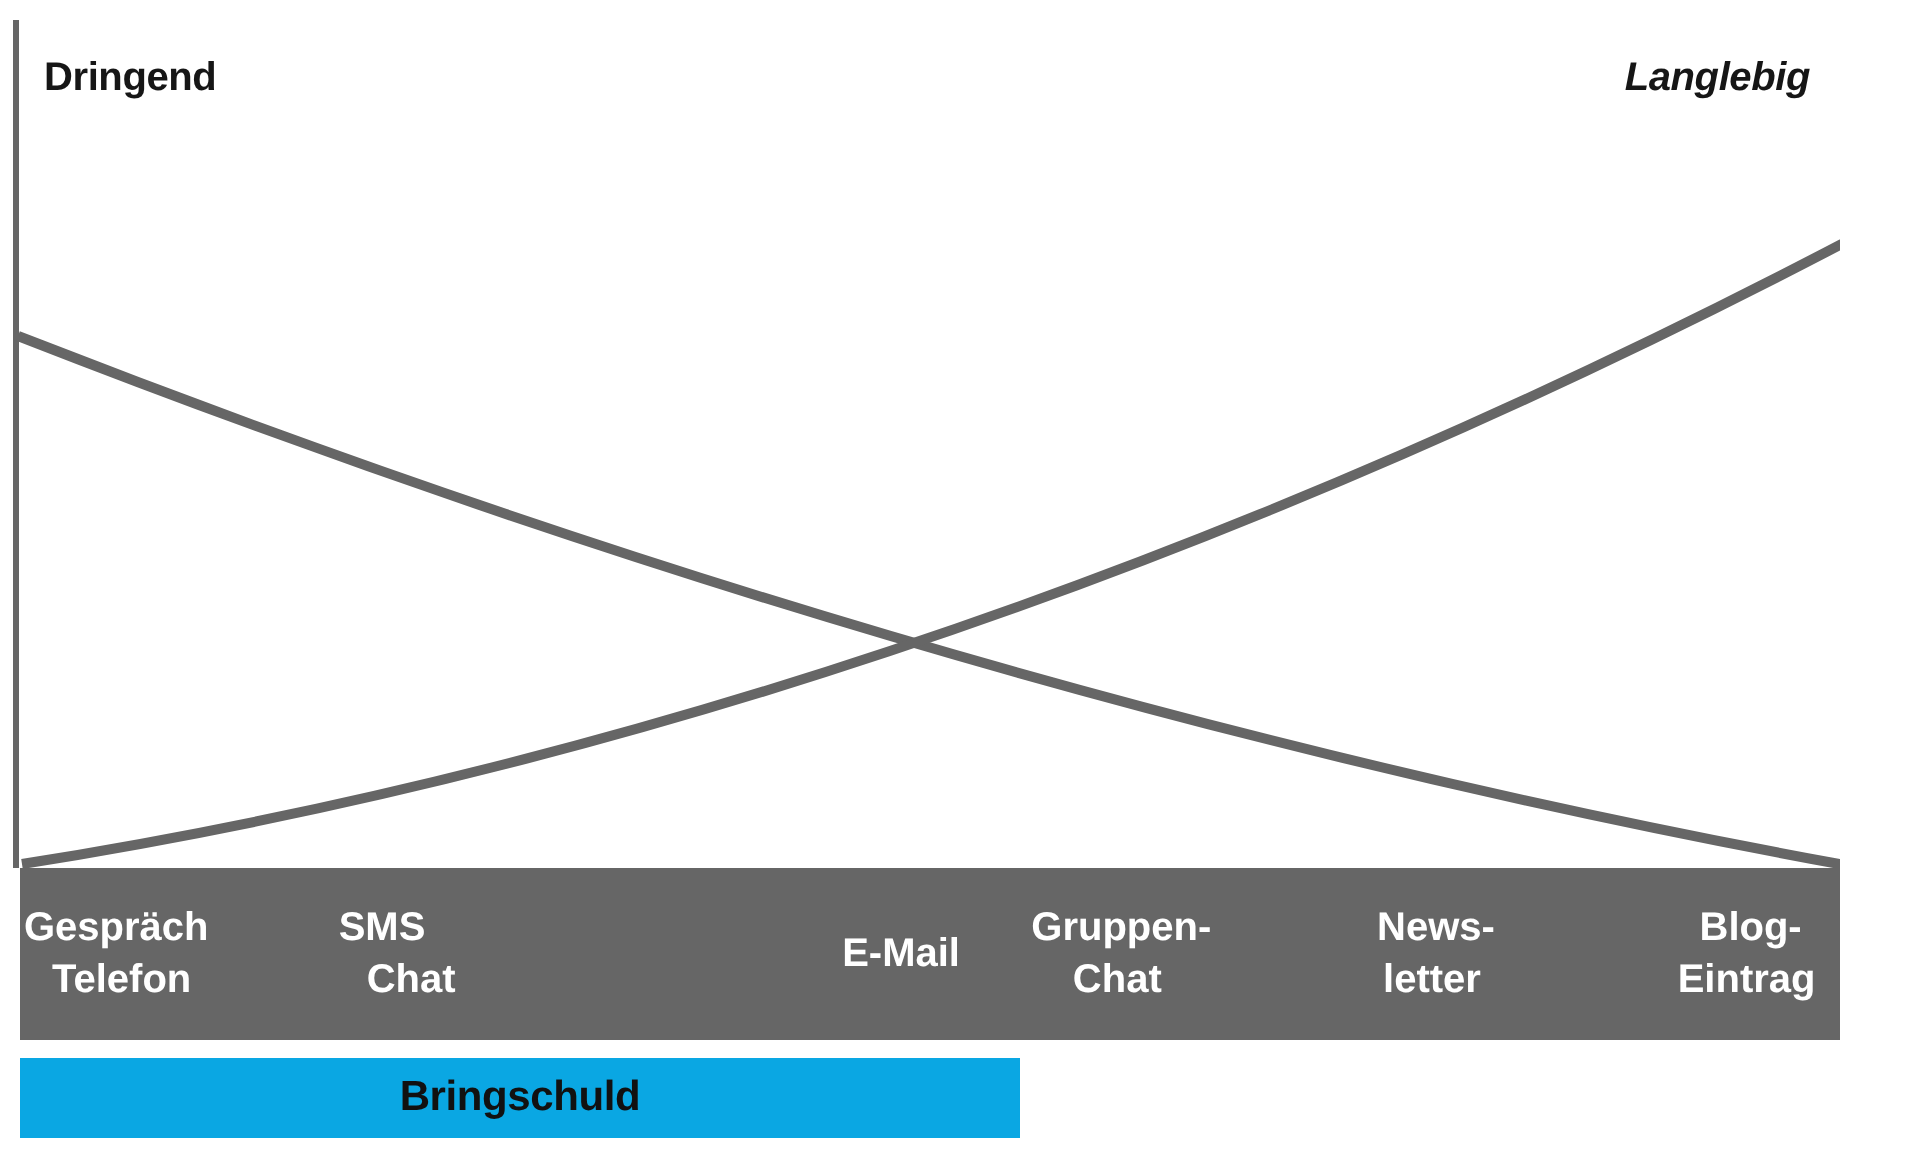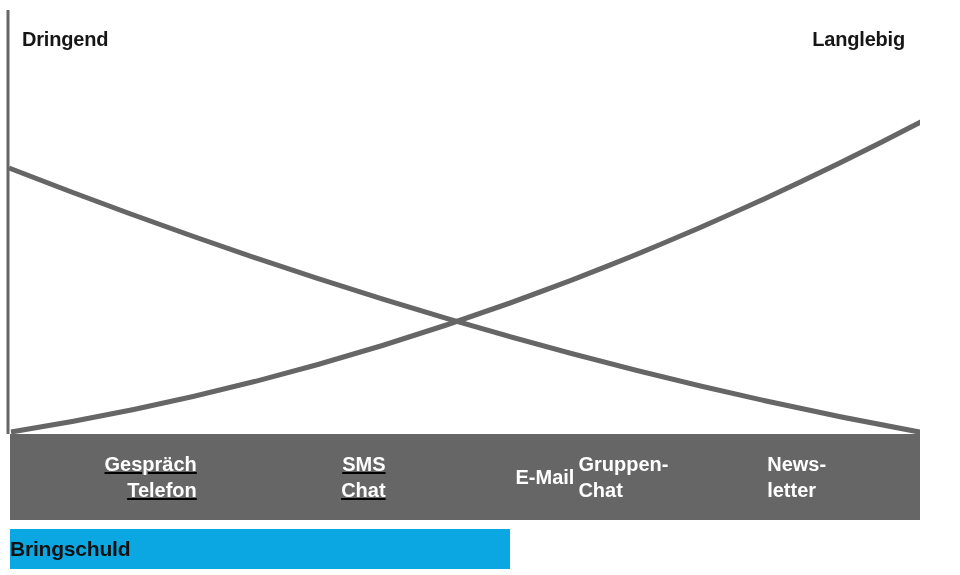--- a/index.html
+++ b/index.html
@@ -29,20 +29,21 @@
     white-space: nowrap;
   }
   #label-urgent {
     left: 22px;
     top: 28px;
   }
   #label-durable {
     right: 15px;
     top: 28px;
     text-align: center;
+    font-style: italic;
   }
 
   
   #plot-svg {
     position: absolute;
     left: 0;
     top: 0;
     width: 960px;
     height: 575px;
     pointer-events: none;
@@ -72,41 +73,42 @@
   }
   .channel-line {
     font-family: "Liberation Sans", sans-serif;
     font-size: 20px;
     font-weight: bold;
     color: #ffffff;
     line-height: 26px;
     white-space: nowrap;
     text-align: center;
   }
-  .channel-cell.align-left  { align-items: flex-end; text-decoration: underline; }
-  .channel-cell.align-right { align-items: flex-start; }
+  .channel-cell.align-left  { align-items: flex-start; }
+  .channel-cell.align-right { align-items: center; }
 
   
   .channel-cell.align-left  .channel-line:nth-child(2) { padding-left: 14px; }
   .channel-cell.align-right .channel-line:nth-child(2) { padding-right: 4px; }
 
   
   #obligation-row {
     position: absolute;
     left: 10px;
     top: 529px;
     width: 944px;
     height: 40px;
     display: flex;
     flex-direction: row;
   }
   .obligation-bar {
     background: #0AA7E3;
     display: flex;
     align-items: center;
+    justify-content: center;
     height: 100%;
     box-sizing: border-box;
   }
   #bar-bringschuld { width: 500px; }
   #bar-spacer      { width: 8px; background: #ffffff; }
   #bar-holschuld   { flex: 1 1 auto; }
   .obligation-label {
     font-family: "Liberation Sans", sans-serif;
     font-size: 21px;
     font-weight: bold;
@@ -155,20 +157,24 @@
     <div class="channel-cell align-right">
       <span class="channel-line">Gruppen-</span>
       <span class="channel-line">Chat</span>
     </div>
 
     <div class="channel-cell align-right">
       <span class="channel-line">News-</span>
       <span class="channel-line">letter</span>
     </div>
 
+    <div class="channel-cell align-right">
+      <span class="channel-line">Blog-</span>
+      <span class="channel-line">Eintrag</span>
+    </div>
 
 
 
   </div>
 
   <div id="obligation-row">
     <div class="obligation-bar" id="bar-bringschuld">
       <span class="obligation-label">Bringschuld</span>
     </div>
     <div id="bar-spacer"></div>

